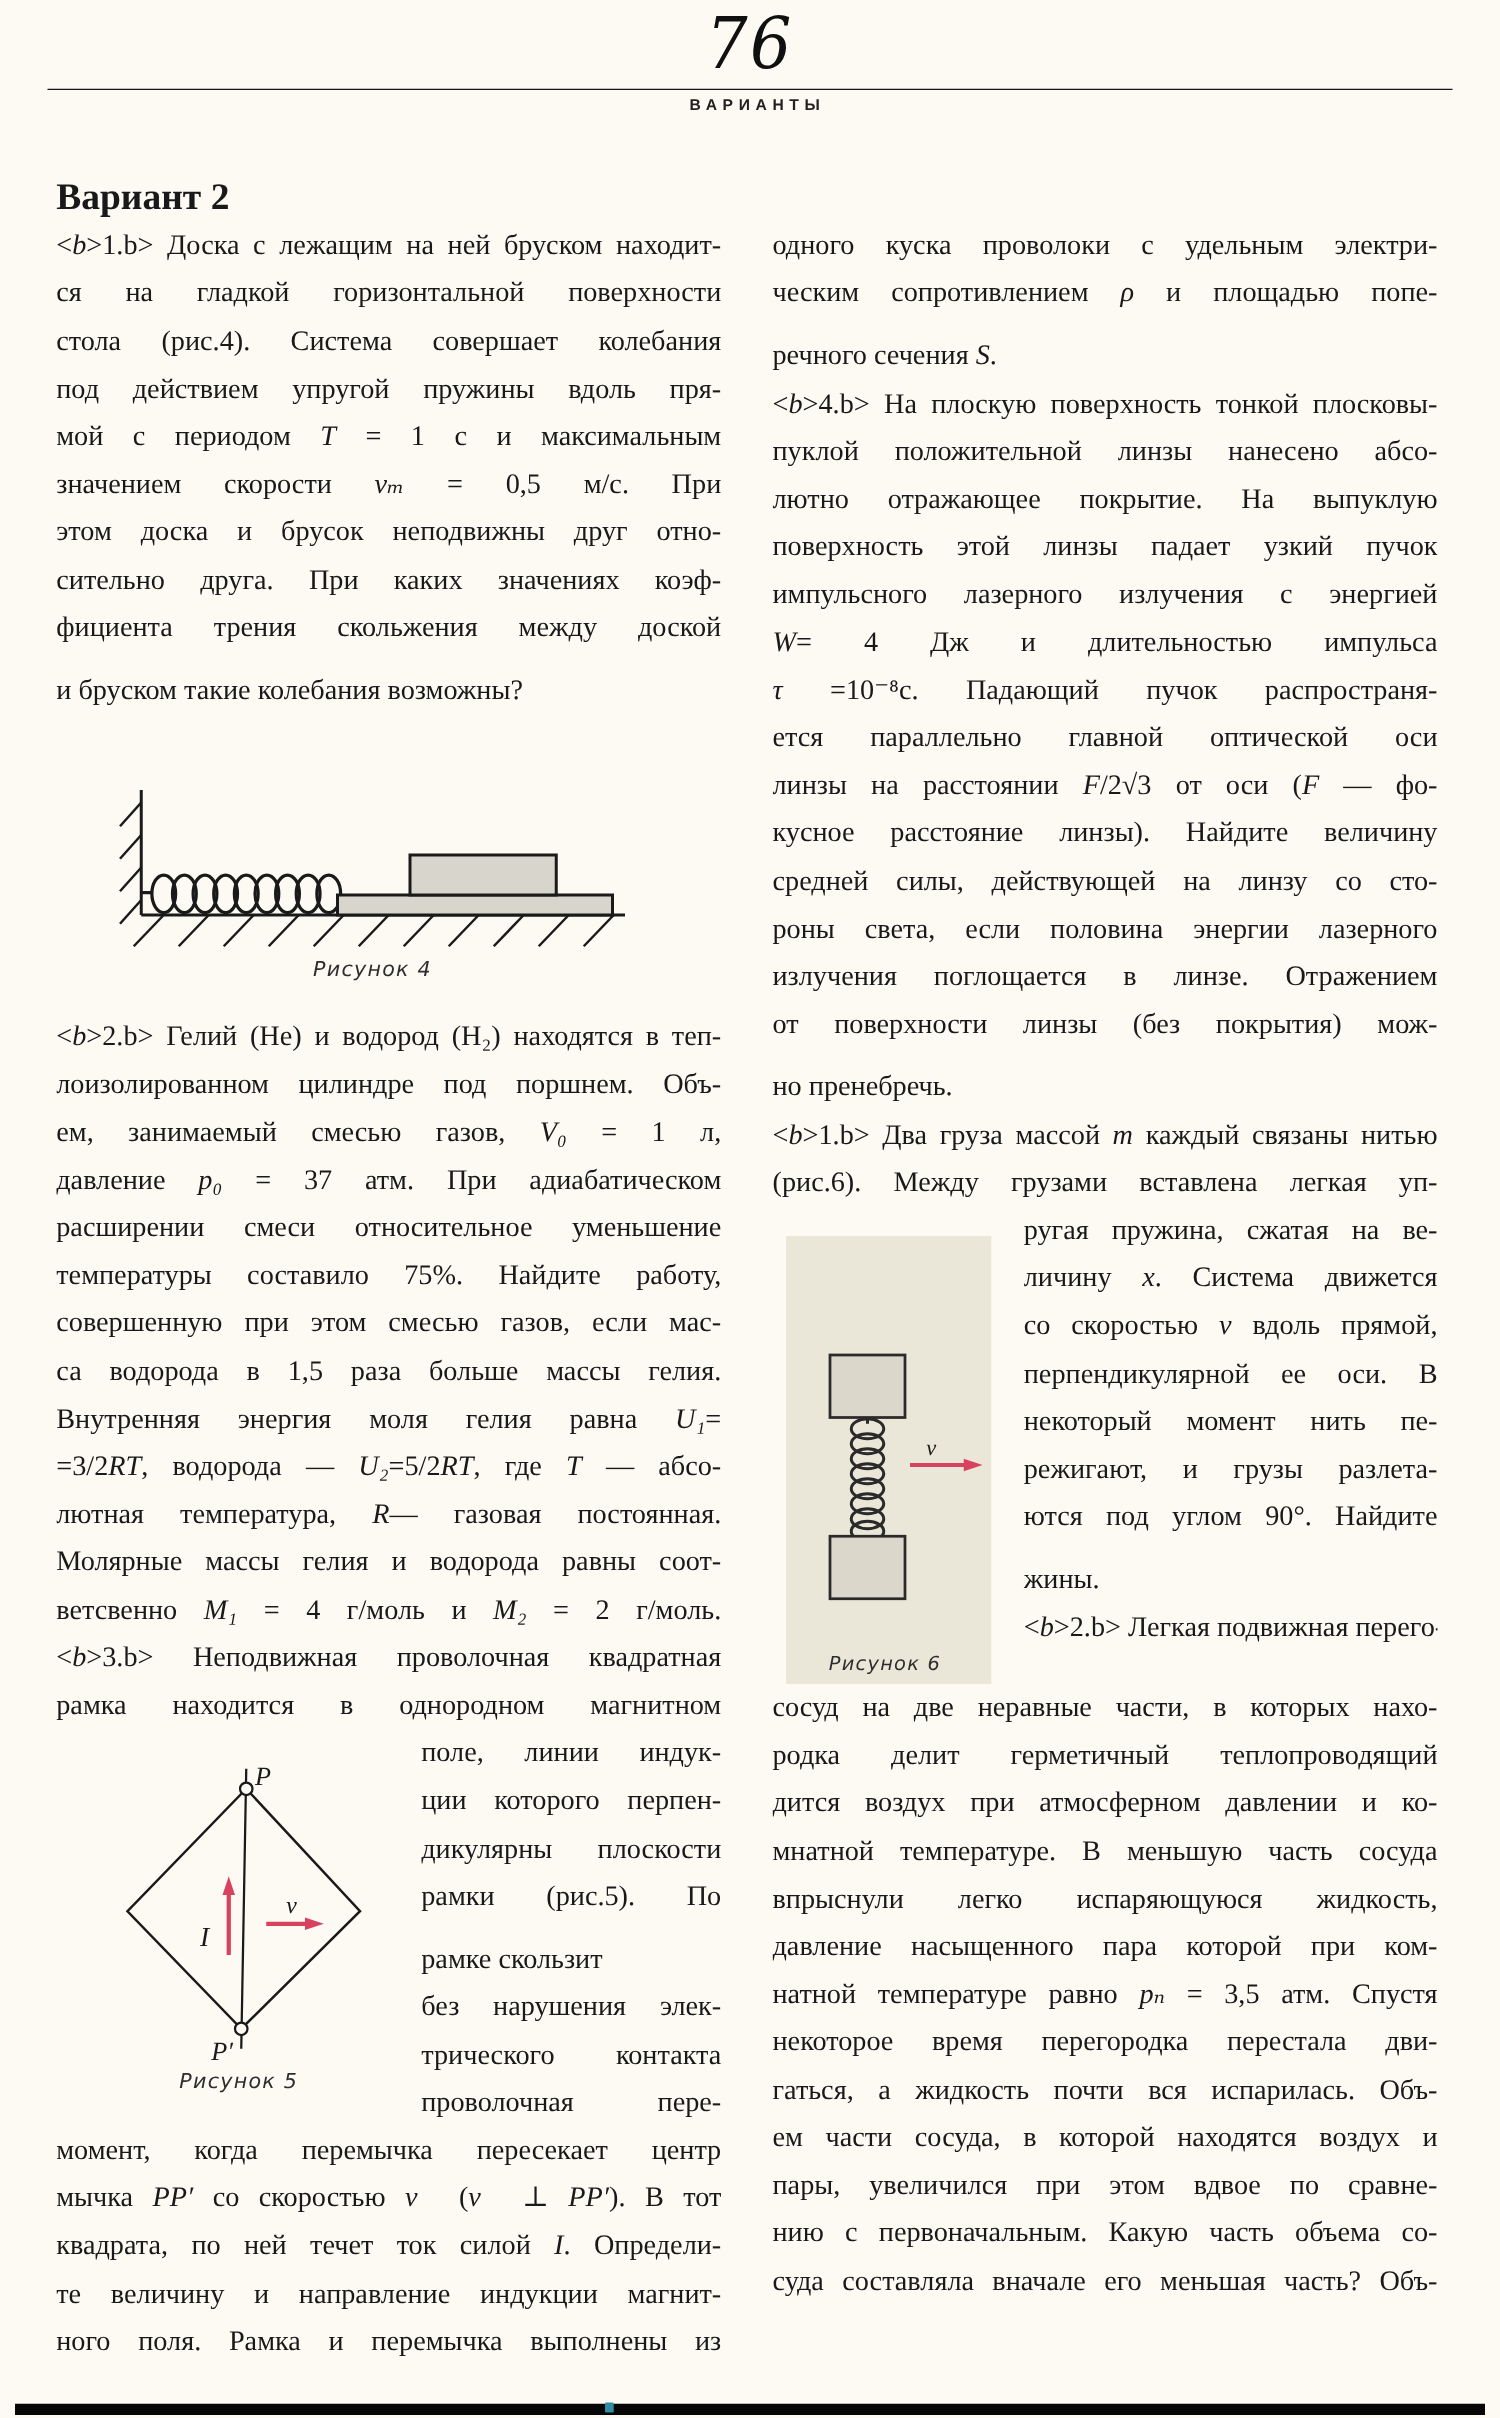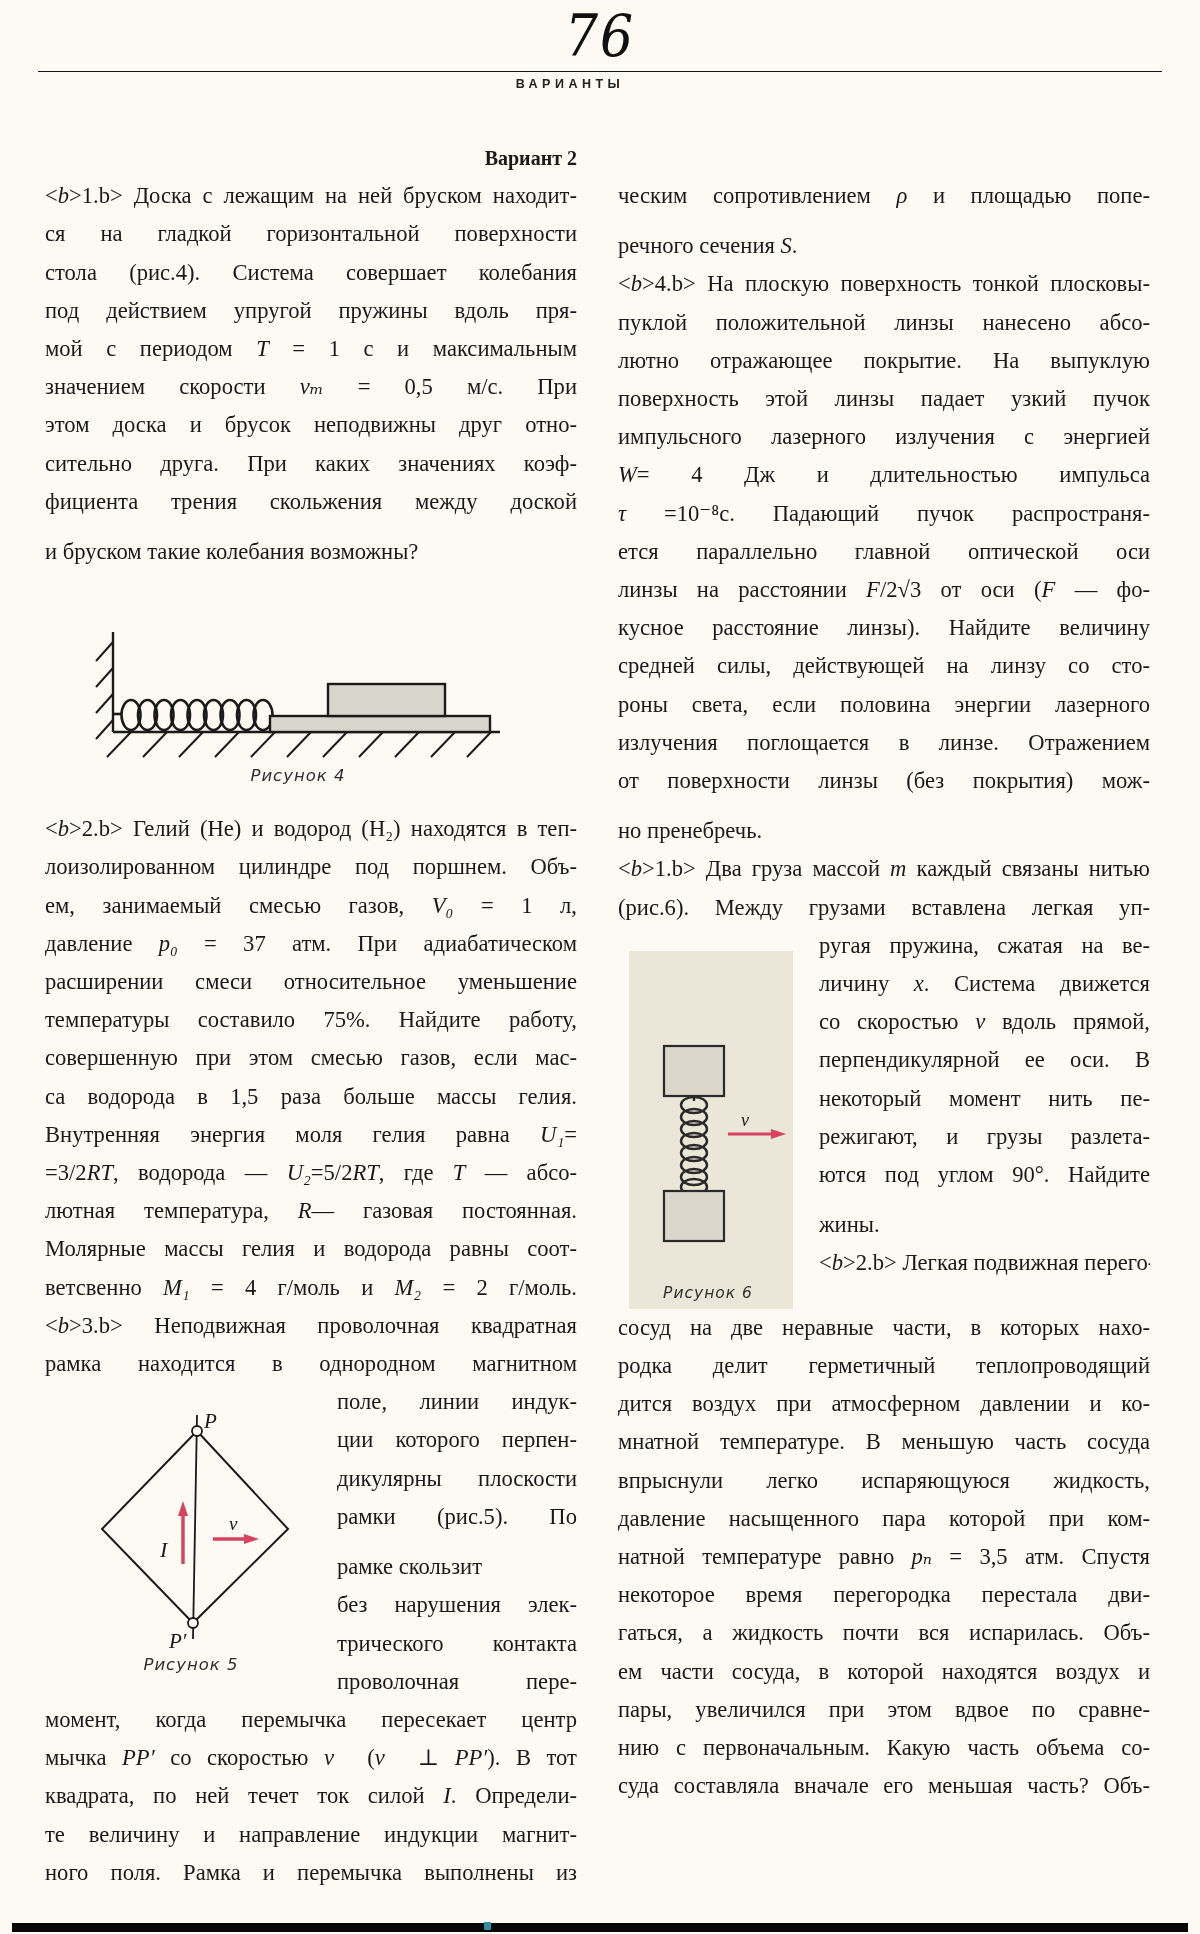--- a/index.html
+++ b/index.html
@@ -11,28 +11,28 @@
   }
   #pagenum{
     position:absolute;top:6px;left:0;width:1200px;text-align:center;
     font-family:"DejaVu Serif",serif;font-style:italic;font-weight:400;
     font-size:52px;letter-spacing:2px;transform:scaleY(1.1);color:#101010;
   }
   #toprule{position:absolute;top:71px;left:38px;width:1124px;border-top:1.7px solid #151515;}
   #running-head{
     position:absolute;top:77px;left:0;width:1140px;text-align:center;
     font-family:"Liberation Sans","DejaVu Sans",sans-serif;
-    font-size:12.5px;font-weight:bold;letter-spacing:4.5px;color:#222;
+    font-size:12.5px;font-weight:bold;letter-spacing:4.5px;color:#222;padding-left:36px;
   }
   .col{position:absolute;width:532px;font-size:22.6px;line-height:38.2px;}
   #col-left{left:45px;top:139px;}
   #col-right{left:618px;top:177px;}
   .tl{white-space:nowrap;overflow:hidden;text-align:justify;text-align-last:justify;}
   .tl.rg{text-align-last:left;margin-top:12px;}
-  .hline{font-weight:bold;font-size:20px;line-height:38.2px;text-align:right;}
+  .hline{font-weight:bold;font-size:30px;line-height:38.2px;}
   i{font-style:italic;}
   .figcap{
     font-family:"DejaVu Sans","Liberation Sans",sans-serif;font-style:italic;
     font-size:16.5px;line-height:28px;color:#2e2e2e;letter-spacing:1px;text-align:center;
   }
   #fig4-block{margin:57px 0 20px 18px;width:470px;}
   #fig4-block svg{display:block;}
   #fig5-float{float:left;width:292px;margin:26px 0 0 0;}
   #fig5-float svg{display:block;}
   .clr{clear:both;}
@@ -162,20 +162,21 @@
       <div class="tl">момент, когда перемычка пересекает центр</div>
       <div class="tl">мычка <i>PP′</i> со скоростью <i>v⃗</i> (<i>v⃗</i> ⊥ <i>PP′</i>). В тот</div>
       <div class="tl">квадрата, по ней течет ток силой <i>I</i>. Определи-</div>
       <div class="tl">те величину и направление индукции магнит-</div>
       <div class="tl">ного поля. Рамка и перемычка выполнены из</div>
     </div>
 </div>
 
 <div class="col" id="col-right">
   <div>
+      <div class="tl">одного куска проволоки с удельным электри-</div>
       <div class="tl">ческим сопротивлением <i>ρ</i> и площадью попе-</div>
       <div class="tl rg">речного сечения <i>S</i>.</div>
     </div>
   <div>
       <div class="tl">&lt;<i>b</i>&gt;4.b&gt; На плоскую поверхность тонкой плосковы-</div>
       <div class="tl">пуклой положительной линзы нанесено абсо-</div>
       <div class="tl">лютно отражающее покрытие. На выпуклую</div>
       <div class="tl">поверхность этой линзы падает узкий пучок</div>
       <div class="tl">импульсного лазерного излучения с энергией</div>
       <div class="tl"><i>W</i>= 4 Дж и длительностью импульса</div>

